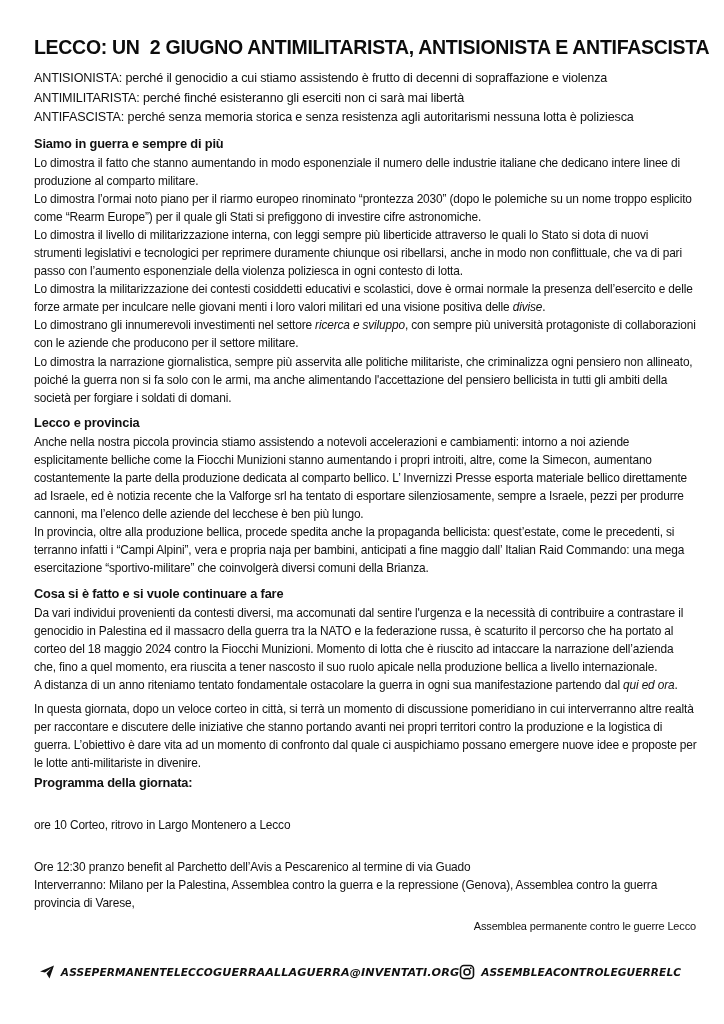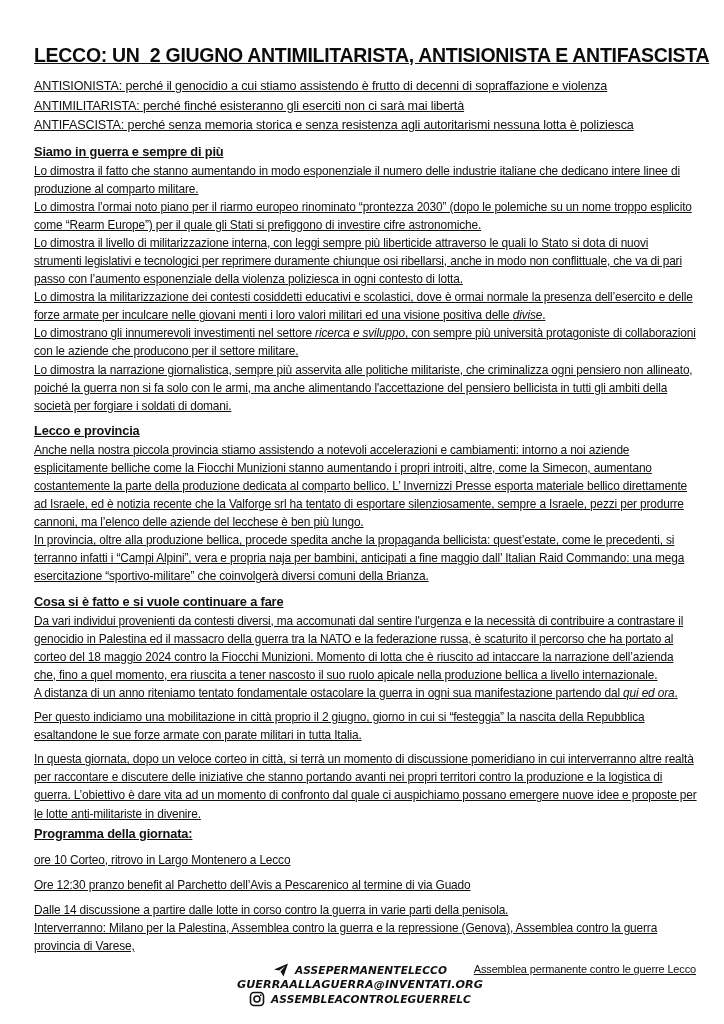--- a/index.html
+++ b/index.html
@@ -1,34 +1,34 @@
 <!DOCTYPE html>
 <html><head>
 <meta charset="utf-8">
 <style>
   html, body { margin: 0; padding: 0; background: #ffffff; }
   body {
     width: 724px; height: 1024px; position: relative; overflow: hidden;
     font-family: "Liberation Sans", sans-serif; color: #111;
   }
-  .page { position: absolute; left: 34px; top: 44px; width: 664px; text-decoration: underline; }
+  .page { position: absolute; left: 34px; top: 36px; width: 664px; }
   h1 {
     margin: 0 0 10px 0; font-size: 19.5px; font-weight: bold; letter-spacing: -0.3px;
     white-space: pre; color: #0c0c0c;
   }
   .intro p { margin: 0; font-size: 12.6px; line-height: 19.5px; letter-spacing: -0.15px; }
   h2 { margin: 6px 0 0 0; font-size: 12.8px; font-weight: bold; line-height: 20px; letter-spacing: -0.15px; }
   .sec p { margin: 0; font-size: 11.9px; line-height: 18.1px; letter-spacing: -0.15px; }
   .sec p.gap { margin-top: 6px; }
   .prog p { margin: 0; font-size: 11.9px; line-height: 18.1px; letter-spacing: -0.15px; }
-  .prog p.gap { margin-top: 7px; }
+  .prog p.gap { margin-top: 23px; }
   .signature { text-align: right; margin-top: 8px; font-size: 11px; letter-spacing: -0.15px; padding-right: 2px; }
   .footer {
     position: absolute; left: 40px; top: 962px; width: 640px; height: 20px;
-    display: flex; align-items: center; justify-content: flex-start; flex-direction: column;
+    display: flex; align-items: center; justify-content: center;
   }
   .contact { display: flex; align-items: center; gap: 6px; }
   .contact span.t {
     font-family: "DejaVu Sans", sans-serif; font-weight: bold; font-style: italic;
     font-size: 10.6px; letter-spacing: 0.1px; color: #111;
   }
   .icon { width: 16px; height: 16px; display: inline-block; }
   em { font-style: italic; }
 </style>
 </head>
@@ -56,29 +56,27 @@
   <div class="sec">
     <h2>Lecco e provincia</h2>
     <p>Anche nella nostra piccola provincia stiamo assistendo a notevoli accelerazioni e cambiamenti: intorno a noi aziende esplicitamente belliche come la Fiocchi Munizioni stanno aumentando i propri introiti, altre, come la Simecon, aumentano costantemente la parte della produzione dedicata al comparto bellico. L’ Invernizzi Presse esporta materiale bellico direttamente ad Israele, ed è notizia recente che la Valforge srl ha tentato di esportare silenziosamente, sempre a Israele, pezzi per produrre cannoni, ma l’elenco delle aziende del lecchese è ben più lungo.</p>
     <p>In provincia, oltre alla produzione bellica, procede spedita anche la propaganda bellicista: quest’estate, come le precedenti, si terranno infatti i “Campi Alpini”, vera e propria naja per bambini, anticipati a fine maggio dall’ Italian Raid Commando: una mega esercitazione “sportivo-militare” che coinvolgerà diversi comuni della Brianza.</p>
   </div>
 
   <div class="sec">
     <h2>Cosa si è fatto e si vuole continuare a fare</h2>
     <p>Da vari individui provenienti da contesti diversi, ma accomunati dal sentire l'urgenza e la necessità di contribuire a contrastare il genocidio in Palestina ed il massacro della guerra tra la NATO e la federazione russa, è scaturito il percorso che ha portato al corteo del 18 maggio 2024 contro la Fiocchi Munizioni. Momento di lotta che è riuscito ad intaccare la narrazione dell’azienda che, fino a quel momento, era riuscita a tener nascosto il suo ruolo apicale nella produzione bellica a livello internazionale.</p>
     <p><span>A distanza di un anno riteniamo tentato fondamentale ostacolare la guerra in ogni sua manifestazione partendo dal </span><em>qui ed ora</em><span>.</span></p>
-    <p class="gap">Per questo indiciamo una mobilitazione in città proprio il 2 giugno, giorno in cui si “festeggia” la nascita della Repubblica esaltandone le sue forze armate con parate militari in tutta Italia.</p>
     <p class="gap">In questa giornata, dopo un veloce corteo in città, si terrà un momento di discussione pomeridiano in cui interverranno altre realtà per raccontare e discutere delle iniziative che stanno portando avanti nei propri territori contro la produzione e la logistica di guerra. L’obiettivo è dare vita ad un momento di confronto dal quale ci auspichiamo possano emergere nuove idee e proposte per le lotte anti-militariste in divenire.</p>
   </div>
 
   <div class="prog">
     <h2 style="margin-top:1px">Programma della giornata:</h2>
     <p class="gap">ore 10 Corteo, ritrovo in Largo Montenero a Lecco</p>
     <p class="gap">Ore 12:30 pranzo benefit al Parchetto dell’Avis a Pescarenico al termine di via Guado</p>
-    <p class="gap">Dalle 14 discussione a partire dalle lotte in corso contro la guerra in varie parti della penisola.</p>
     <p>Interverranno: Milano per la Palestina, Assemblea contro la guerra e la repressione (Genova), Assemblea contro la guerra provincia di Varese,</p>
   </div>
 
   <div class="signature">Assemblea permanente contro le guerre Lecco</div>
 </div>
 
 <div class="footer">
   <div class="contact">
     <span class="icon">
       <svg width="16" height="16" viewBox="0 0 16 16">

